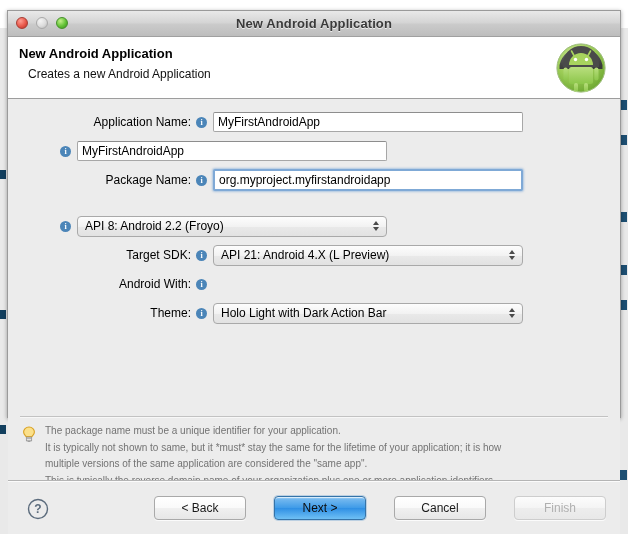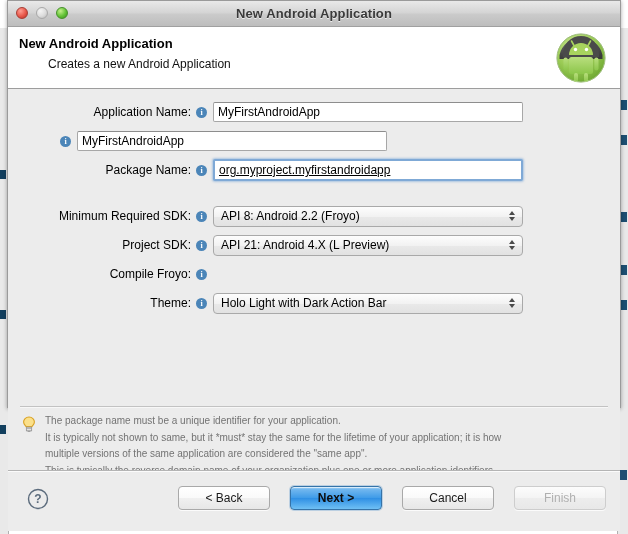--- a/index.html
+++ b/index.html
@@ -48,21 +48,21 @@
     width: 7px; height: 10px;
     background: #1d4f72;
     font-size: 8px;
     color: #1d4f72;
   }
 
   
   .window {
     position: absolute;
     left: 7px;
-    top: 0;
+    top: 10px;
     width: 614px;
     height: 408px;
     background: #ececec;
     border: 1px solid #9a9a9a;
     box-sizing: border-box;
     box-shadow: 0 1px 4px rgba(0,0,0,0.35);
   }
 
   
   .titlebar {
@@ -123,21 +123,20 @@
     font-size: 13px;
     font-weight: bold;
     color: #000;
   }
   .header-sub {
     position: absolute;
     left: 20px;
     top: 30px;
     font-size: 12px;
     color: #111;
-    margin-left: 20px;
   }
   .android-badge {
     position: absolute;
     right: 10px;
     top: 2px;
     width: 58px;
     height: 58px;
   }
 
   
@@ -190,21 +189,20 @@
     font-family: "Liberation Sans", sans-serif;
     color: #000;
     padding: 0 4px;
     line-height: 18px;
   }
   .text-input.focused {
     border: 2px solid #7fa9d6;
     outline: none;
     box-shadow: 0 0 2px 1px rgba(120,165,215,0.55);
     height: 22px;
-    text-decoration: underline;
   }
 
   .combo {
     position: relative;
     width: 310px;
     height: 21px;
     box-sizing: border-box;
     background: linear-gradient(to bottom, #fdfdfd 0%, #f2f2f2 50%, #e9e9e9 51%, #e2e2e2 100%);
     border: 1px solid #a9a9a9;
     border-radius: 4px;
@@ -287,42 +285,42 @@
     left: 19px;
     top: 17px;
     width: 22px;
     height: 22px;
   }
   .btn-group {
     position: absolute;
     right: 14px;
     top: 15px;
     display: flex;
-    gap: 20px;
+    gap: 28px;
     border-radius: 7px;
   }
   .btn {
     width: 92px;
     height: 24px;
     box-sizing: border-box;
     border: 1px solid #a9a9a9;
     border-radius: 4px;
     background: linear-gradient(to bottom, #ffffff 0%, #fafafa 48%, #f0f0f0 52%, #e7e7e7 100%);
     font-size: 12px;
     font-family: "Liberation Sans", sans-serif;
     color: #1a1a1a;
     text-align: center;
     line-height: 22px;
     box-shadow: 0 1px 0 rgba(255,255,255,0.8);
   }
   .btn.default {
     background: linear-gradient(to bottom, #b8dcf8 0%, #73b8ef 10%, #3e9be8 50%, #2f8fe4 51%, #6fc0f4 100%);
     border: 1px solid #3573a8;
     color: #0d0d0d;
-    font-weight: bold;
+    font-weight: normal;
     box-shadow: inset 0 1px 0 rgba(255,255,255,0.55), 0 0 0 1px rgba(140,180,215,0.5);
   }
   .btn.disabled {
     color: #b0b0b0;
     background: linear-gradient(to bottom, #fcfcfc 0%, #f4f4f4 50%, #ededed 51%, #e8e8e8 100%);
     border-color: #cdcdcd;
   }
 </style>
 </head>
 <body>
@@ -406,45 +404,44 @@
       <input class="text-input" type="text" value="MyFirstAndroidApp" style="">
     </div>
 
     <div class="field-row" style="top:70px">
       <span class="field-label">Package Name:</span>
       <span class="info-icon">i</span>
       <input class="text-input focused" type="text" value="org.myproject.myfirstandroidapp" style="">
     </div>
 
     <div class="field-row" style="top:116px">
-      <span class="field-label">Minimum Required SDK:</span>
       <span class="info-icon">i</span>
       <div class="combo">
         <span>API 8: Android 2.2 (Froyo)</span>
         <span class="combo-arrows">
           <span class="arrow-up"></span>
             <span class="arrow-down"></span>
         </span>
       </div>
     </div>
 
     <div class="field-row" style="top:145px">
-      <span class="field-label">Project SDK:</span>
+      <span class="field-label">Target SDK:</span>
       <span class="info-icon">i</span>
       <div class="combo">
         <span>API 21: Android 4.X (L Preview)</span>
         <span class="combo-arrows">
           <span class="arrow-up"></span>
             <span class="arrow-down"></span>
         </span>
       </div>
     </div>
 
     <div class="field-row" style="top:174px">
-      <span class="field-label">Compile Froyo:</span>
+      <span class="field-label">Android With:</span>
       <span class="info-icon">i</span>
     </div>
 
     <div class="field-row" style="top:203px">
       <span class="field-label">Theme:</span>
       <span class="info-icon">i</span>
       <div class="combo">
         <span>Holo Light with Dark Action Bar</span>
         <span class="combo-arrows">
           <span class="arrow-up"></span>

